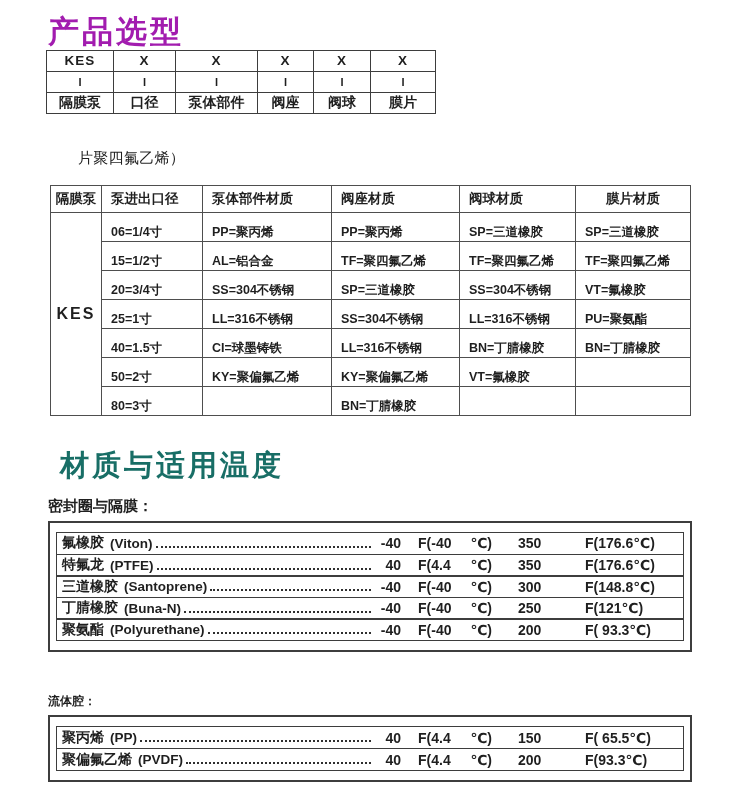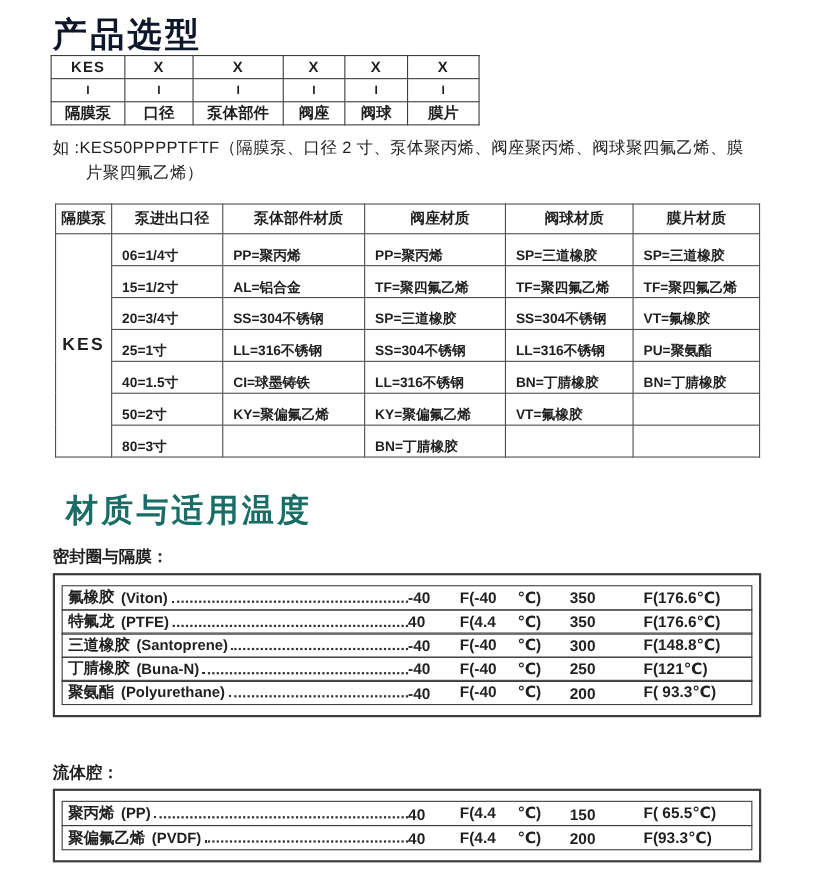--- a/index.html
+++ b/index.html
@@ -4,50 +4,50 @@
 <style>
   * { box-sizing: border-box; }
   html,body { margin:0; padding:0; }
   body {
     width:750px; height:806px; overflow:hidden;
     background:#ffffff; color:#1f1f1f;
     font-family:"Liberation Sans","DejaVu Sans",sans-serif;
   }
   
   .h1 {
-    margin:14px 0 0 48px; color:#0f172a; font-size:31px;
+    margin:14px 0 0 48px; color:#a21caf; font-size:31px;
     font-weight:700; letter-spacing:3px; line-height:1.15;
   }
   .h2 {
     margin:33px 0 0 60px; color:#186e66; font-size:29px;
     font-weight:700; letter-spacing:3px; line-height:1.15;
   }
   .label { margin:30px 0 4px 48px; font-size:16px; font-weight:700; }
   .label2 { margin:15px 0 5px 48px; font-size:15px; font-weight:700; }
-  .label3 { margin:41px 0 5px 48px; font-size:15px; font-weight:700; }
+  .label3 { margin:41px 0 5px 48px; font-size:12px; font-weight:700; }
   
   table { border-collapse:collapse; table-layout:fixed; }
   .model-table { margin-left:46px; width:389px; }
   .model-table td {
     border:1.3px solid #3d3d3d; text-align:center; height:21px; padding:0;
   }
   .model-table .r-code td { font-size:13.5px; font-weight:600; letter-spacing:1px; }
   .model-table .r-bar td  { font-size:11px;  font-weight:600; }
   .model-table .r-mean td { font-size:14px;  font-weight:700; }
   
   .example {
     margin:9px 0 0 48px; width:676px; font-size:15px; line-height:23px;
     padding-left:30px; text-indent:-30px; letter-spacing:0.3px;
   }
   
   .sel-table { margin:16px 0 0 50px; width:640px; }
   .sel-table th, .sel-table td { border:1.4px solid #4e4e4e; }
   .sel-table th {
     height:27px; font-size:13.5px; font-weight:700;
-    text-align:center; padding:0 0 0 9px;
+    text-align:left; padding:0 0 0 9px;
   }
   .sel-table th.c { text-align:center; padding:0; }
   .sel-table td {
     height:23px; font-size:12.5px; font-weight:600; padding:11px 0 0 9px;
   }
   .sel-table td.kes {
     text-align:center; padding:0; font-size:16px; font-weight:700; letter-spacing:2px;
   }
   
   .temp-table {
@@ -58,21 +58,21 @@
     border:1.4px solid #3d3d3d; margin-top:-1.4px;
     font-size:14px; font-weight:700;
   }
   .trow:first-child { margin-top:0; }
   .tname { margin-left:5px; white-space:nowrap; }
   .ten   { margin-left:6px; font-size:13.5px; white-space:nowrap; }
   .dots  {
     flex:1; align-self:flex-end; margin:0 0 6px 3px; min-width:10px;
     border-bottom:2px dotted #2f2f2f;
   }
-  .t1 { width:30px; white-space:pre; }
+  .t1 { width:30px; text-align:right; white-space:pre; }
   .fg { display:flex; justify-content:space-between; width:74px; margin-left:17px; white-space:pre; }
   .t2 { width:34px; margin-left:26px; text-align:left; }
   .fg2{ display:flex; justify-content:flex-start; width:76px; margin-left:33px; white-space:pre; }
 </style>
 </head>
 <body>
 
 <div>
 
   <div class="h1">产品选型</div>
@@ -108,21 +108,21 @@
       <td>隔膜泵</td>
       <td>口径</td>
       <td>泵体部件</td>
       <td>阀座</td>
       <td>阀球</td>
       <td>膜片</td>
     </tr>
   </tbody>
     </table>
 
-  <p class="example"><span>如 :KES50PPPPTFTF（隔膜泵、口径 2 寸、泵体聚丙烯、阀座聚丙烯、阀球聚四氟乙烯、膜</span><br><span>片聚四氟乙烯）</span></p>
+  <p class="example"><br><span>片聚四氟乙烯）</span></p>
 
   <table class="sel-table">
     <colgroup>
       <col style="width:51px">
         <col style="width:101px">
         <col style="width:129px">
       <col style="width:128px">
         <col style="width:116px">
         <col style="width:115px">
     </colgroup>

